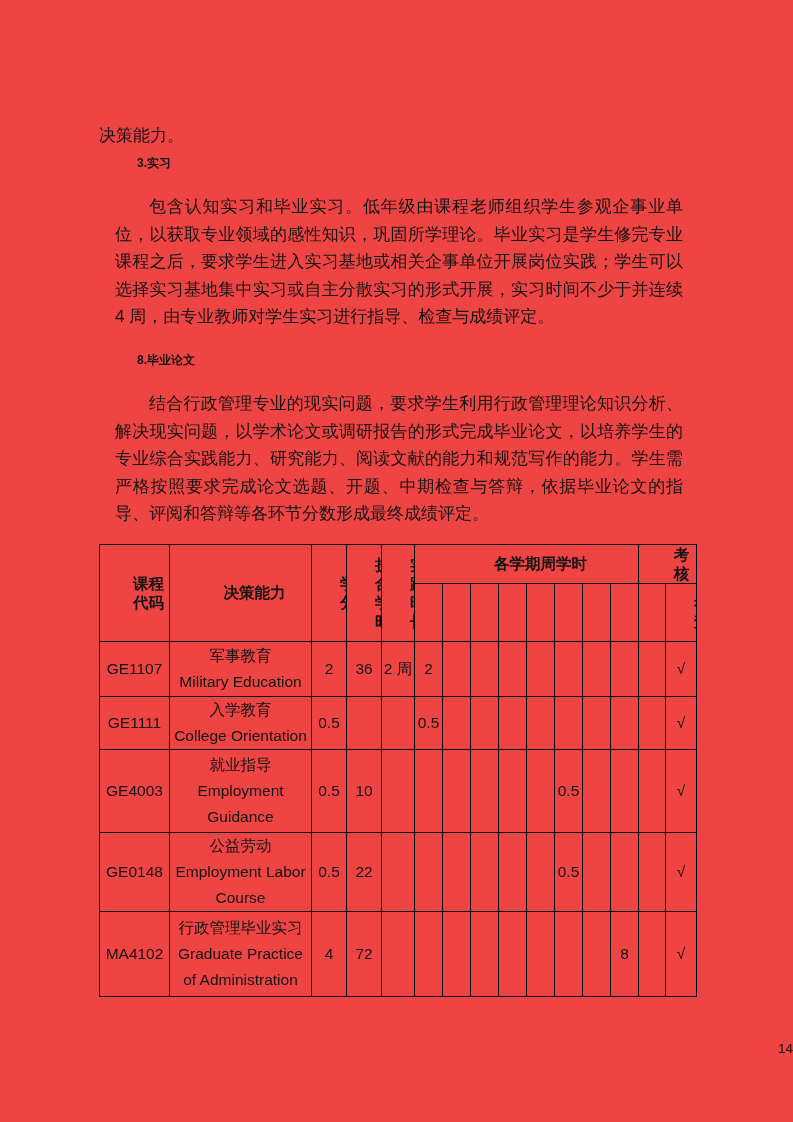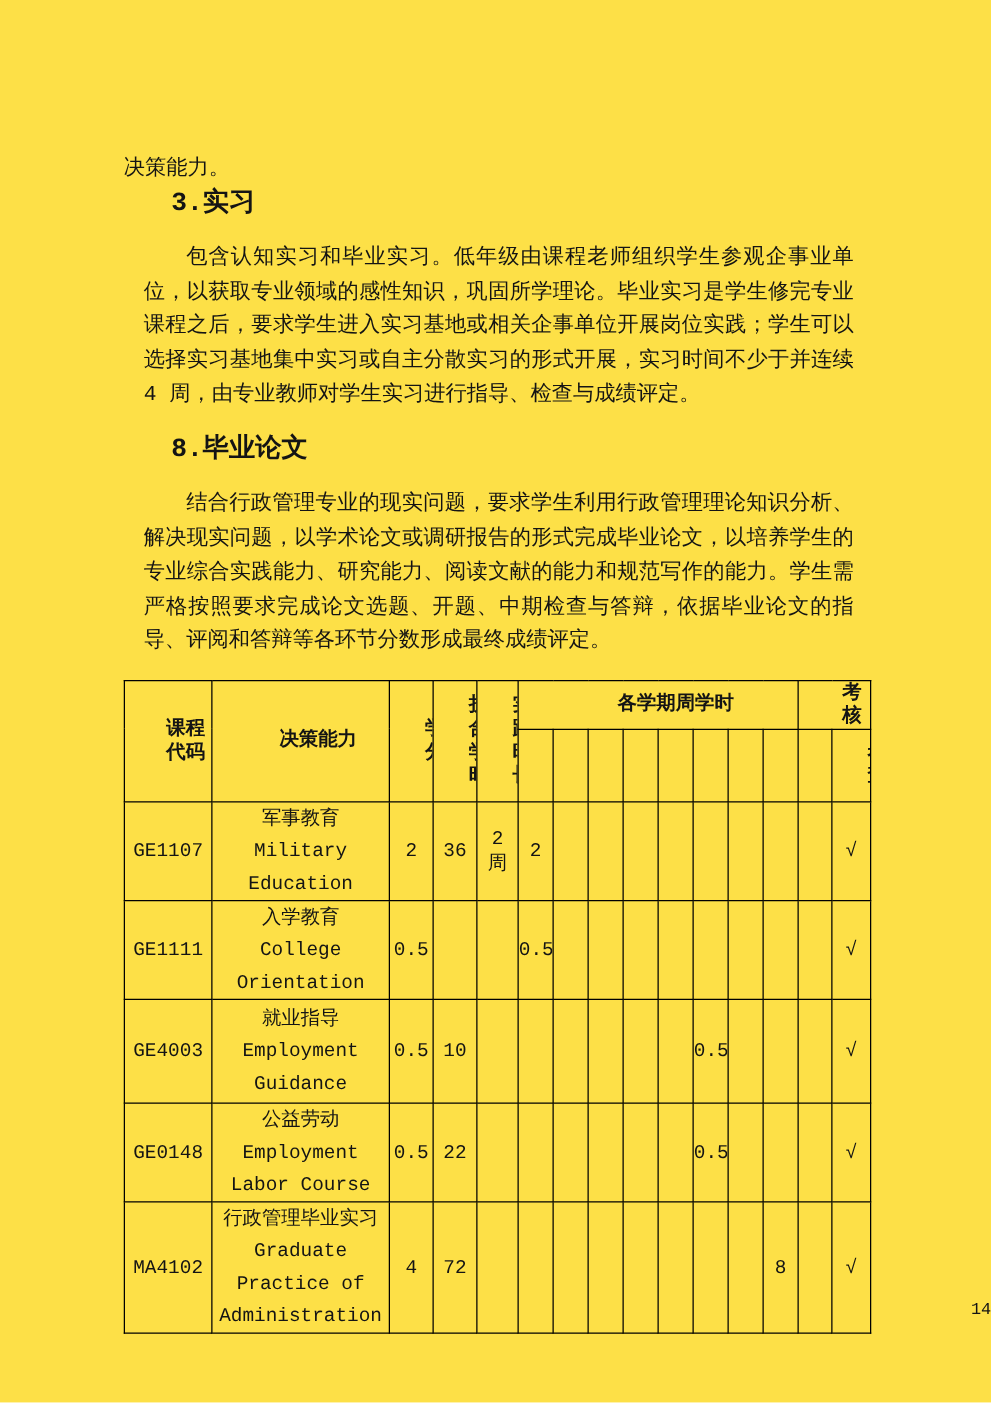--- a/index.html
+++ b/index.html
@@ -1,22 +1,22 @@
 <!DOCTYPE html>
 <html><head>
 <meta charset="utf-8">
 <style>
   html, body { margin: 0; padding: 0; background: #ffffff; }
   .page {
     position: relative;
     width: 793px;
     height: 1122px;
-    background: #fde047;
+    background: #ef4444;
     color: #141414;
-    font-family: Liberation Mono, monospace;
+    font-family: Liberation Sans, sans-serif;
     overflow: hidden;
   }
   .content {
     position: absolute;
     left: 99px;
     top: 122px;
     width: 600px;
   }
   .bodyline {
     font-size: 17px;
@@ -24,21 +24,21 @@
     margin: 0;
   }
   .para {
     font-size: 17px;
     line-height: 27.5px;
     margin: 16px;
     text-align: justify;
     text-indent: 34px;
   }
   .subheading {
-    font-size: 21px;
+    font-size: 12px;
     line-height: 27.5px;
     font-weight: bold;
     margin: 0;
     padding-left: 38px;
   }
   .table-heading {
     font-size: 17px;
     line-height: 27.5px;
     font-weight: bold;
     margin: 15px 0 0 0;

